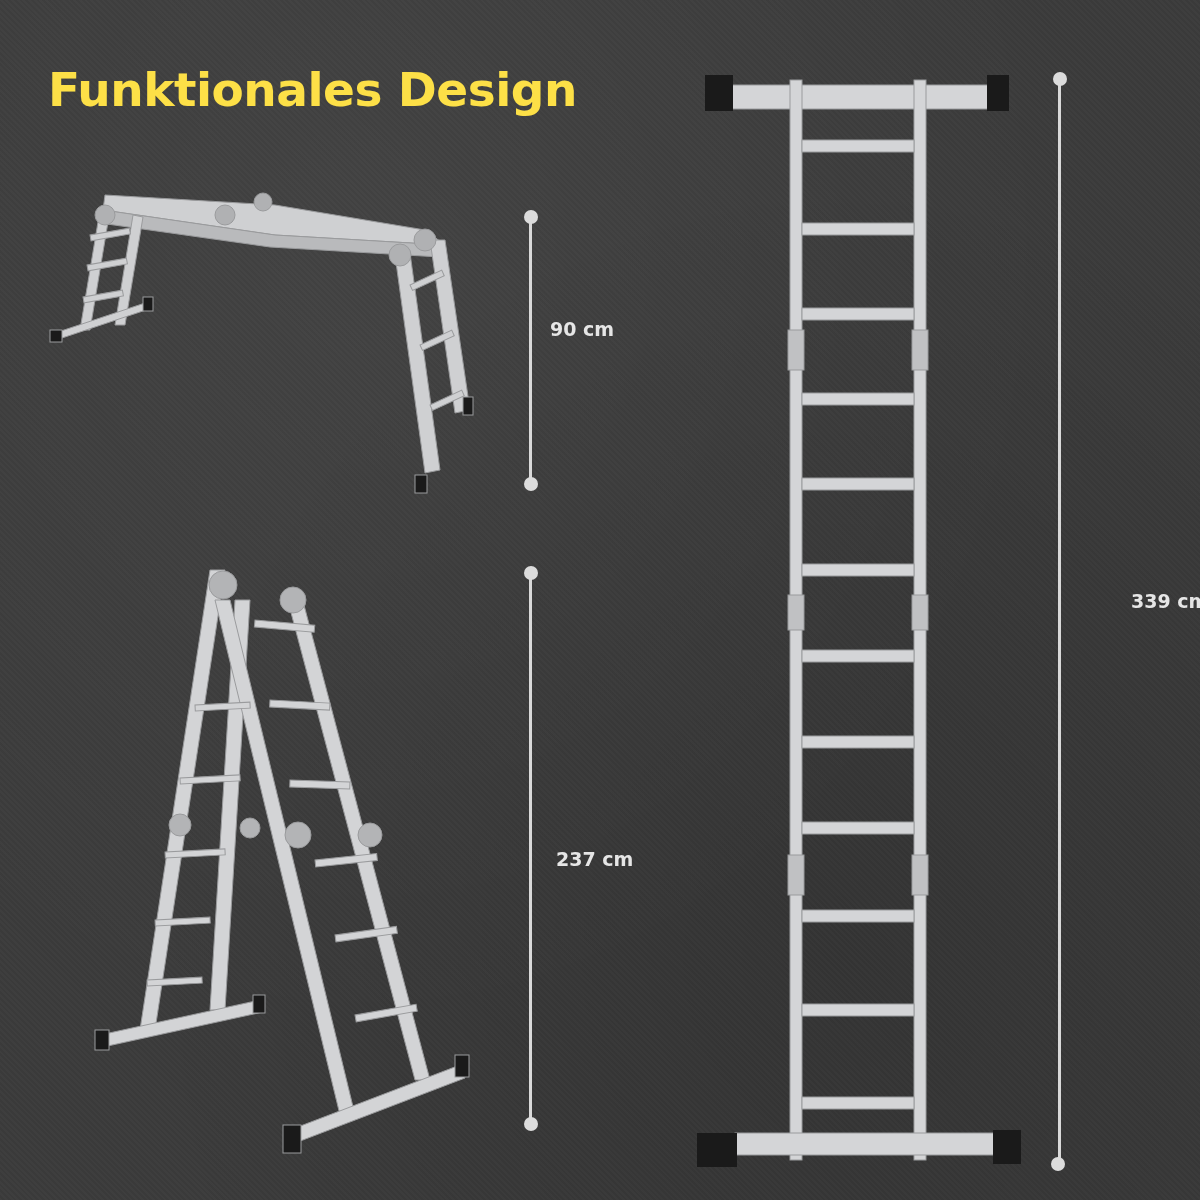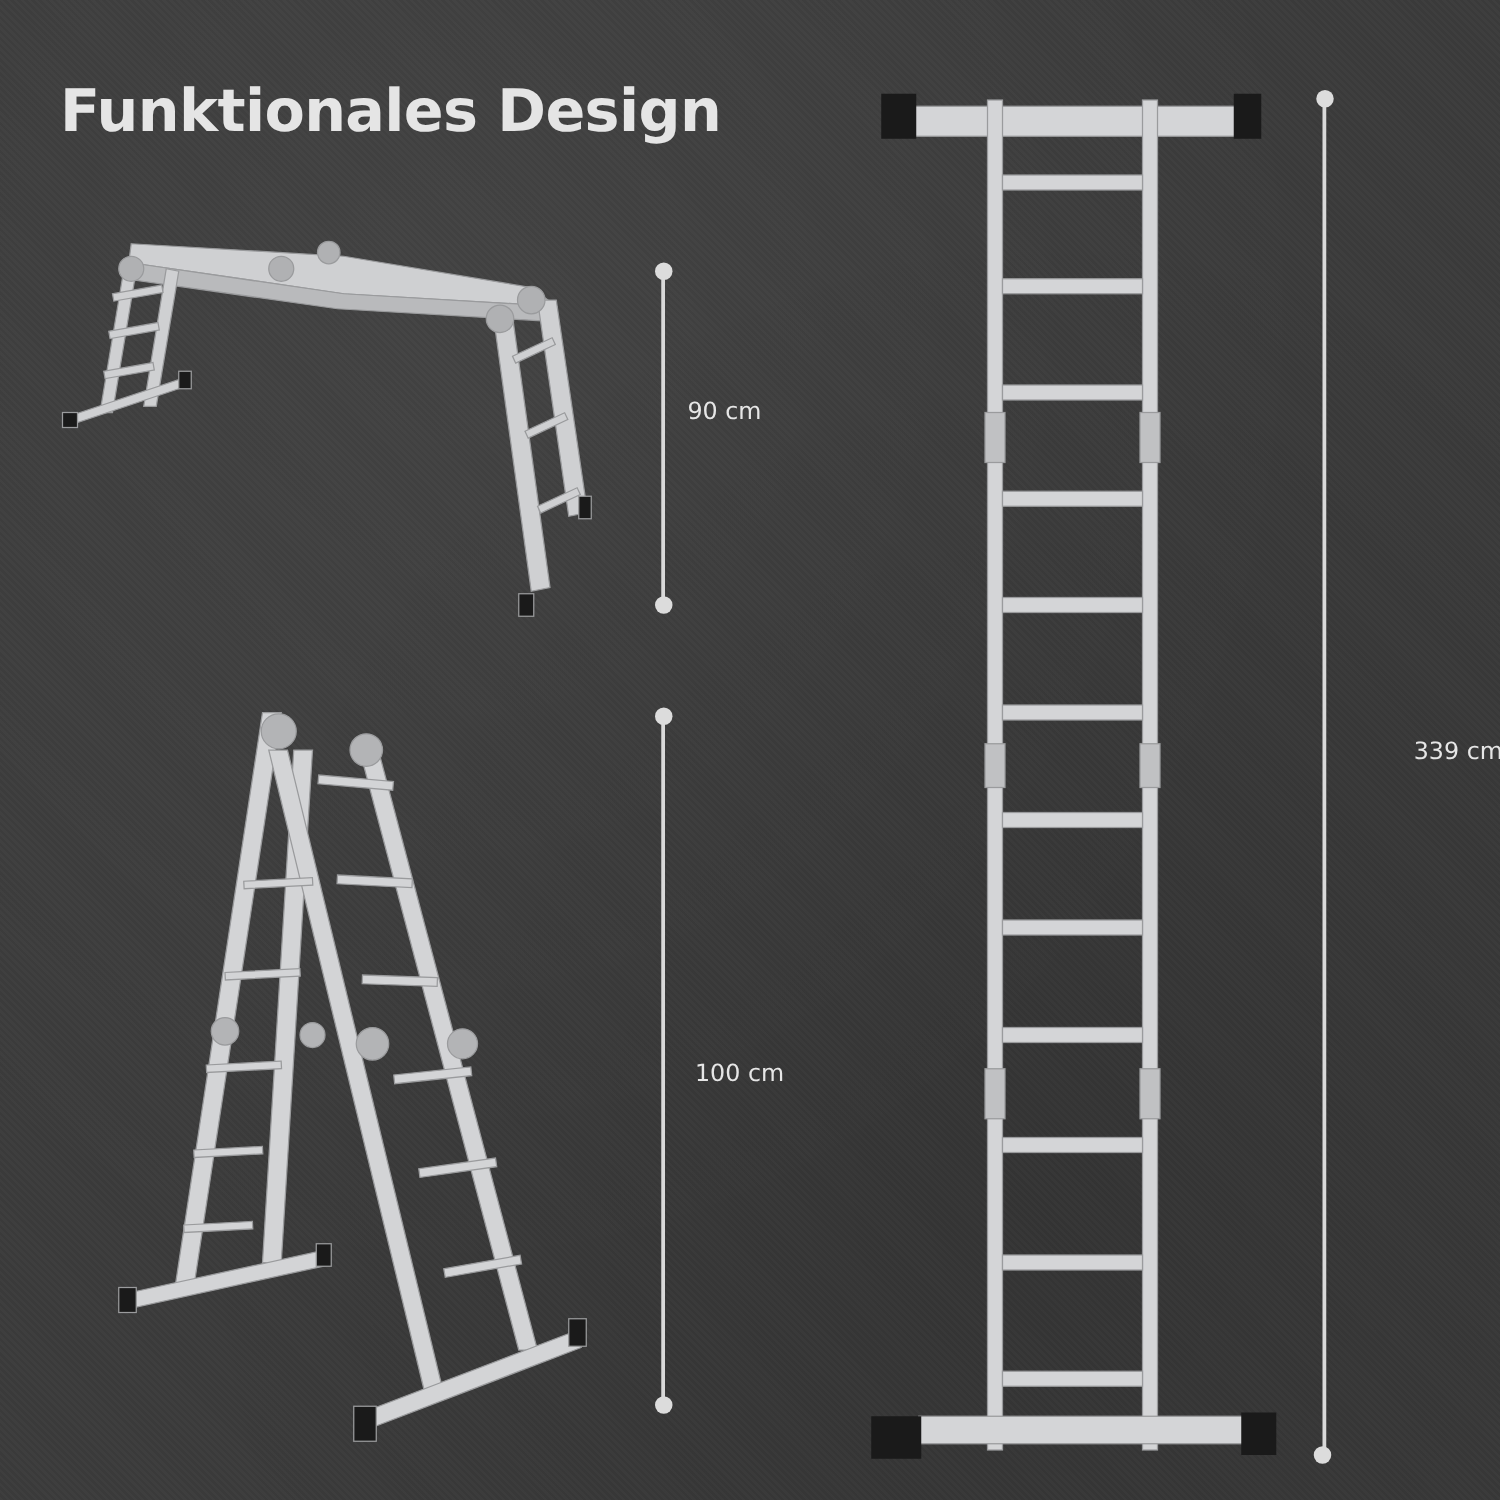--- a/index.html
+++ b/index.html
@@ -12,28 +12,28 @@
   .bg {
     position: absolute; inset: 0;
     background:
       radial-gradient(ellipse at 30% 20%, rgba(255,255,255,0.04), transparent 60%),
       radial-gradient(ellipse at 70% 80%, rgba(0,0,0,0.12), transparent 60%),
       repeating-linear-gradient(45deg, rgba(255,255,255,0.015) 0 2px, rgba(0,0,0,0.02) 2px 4px),
       #3b3b3b;
   }
   .title {
     position: absolute; left: 48px; top: 62px;
-    color: #e5e5e5; font-weight: bold; font-size: 47px;
+    color: #fde047; font-weight: bold; font-size: 47px;
     letter-spacing: -0.5px; white-space: nowrap;
     font-family: "DejaVu Sans", sans-serif;
   }
   .dim-line { position: absolute; width: 3px; background: #d9d9d9; }
   .dim-dot { position: absolute; width: 14px; height: 14px; border-radius: 50%; background: #dcdcdc; }
   .dim-label {
-    position: absolute; color: #e6e6e6; font-weight: normal; font-size: 19px;
+    position: absolute; color: #e6e6e6; font-weight: bold; font-size: 19px;
     white-space: nowrap;
   }
   .ladder-img { position: absolute; }
 </style>
 </head>
 <body>
 
 <div class="bg"></div>
 
 <div class="title">Funktionales Design</div>
@@ -146,18 +146,18 @@
 </svg>
 
 <div class="dim-line" style="left:529px; top:218px; height:266px;"></div>
 <div class="dim-dot" style="left:524px; top:210px;"></div>
 <div class="dim-dot" style="left:524px; top:477px;"></div>
 <div class="dim-label" style="left:550px; top:318px;">90 cm</div>
 
 <div class="dim-line" style="left:529px; top:573px; height:550px;"></div>
 <div class="dim-dot" style="left:524px; top:566px;"></div>
 <div class="dim-dot" style="left:524px; top:1117px;"></div>
-<div class="dim-label" style="left:556px; top:848px;">100 cm</div>
+<div class="dim-label" style="left:556px; top:848px;">237 cm</div>
 
 <div class="dim-line" style="left:1058px; top:80px; height:1083px;"></div>
 <div class="dim-dot" style="left:1053px; top:72px;"></div>
 <div class="dim-dot" style="left:1051px; top:1157px;"></div>
 <div class="dim-label" style="left:1086px; top:590px;margin-left:45px;">339 cm</div>
 
 </body></html>

